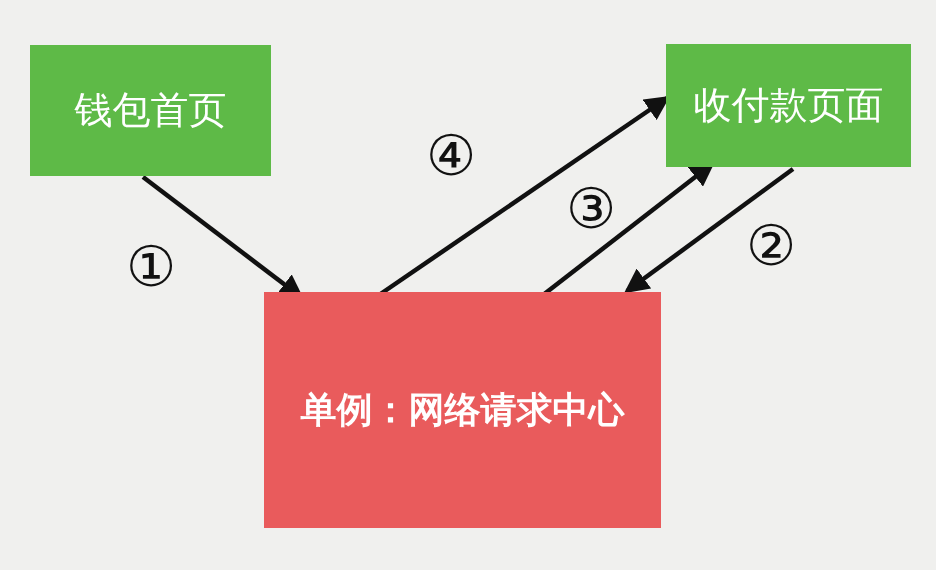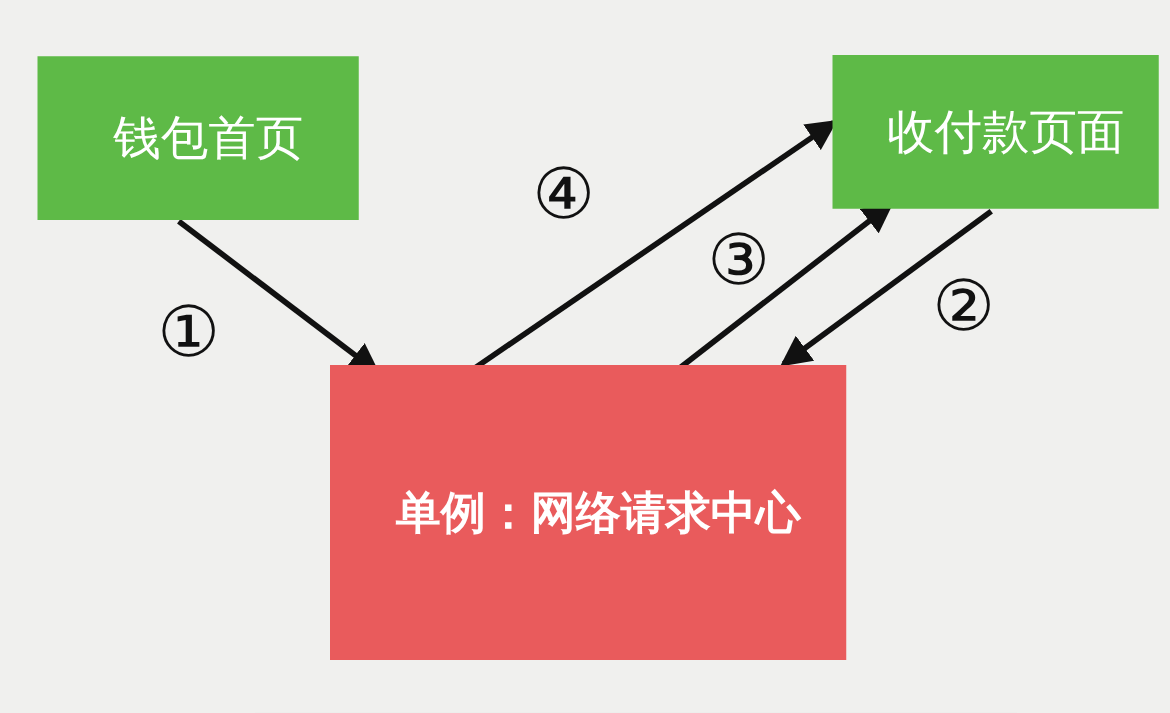--- a/index.html
+++ b/index.html
@@ -18,21 +18,20 @@
     position: absolute;
     left: 0; top: 0;
   }
   .node {
     position: absolute;
     display: flex;
     align-items: center;
     justify-content: center;
     color: #ffffff;
     text-align: center;
-    padding-left: 16px;
   }
   .node-green {
     background: #5eba47;
     font-size: 38px;
     font-weight: 400;
   }
   .node-red {
     background: #e95b5c;
     font-size: 36px;
     font-weight: 700;

